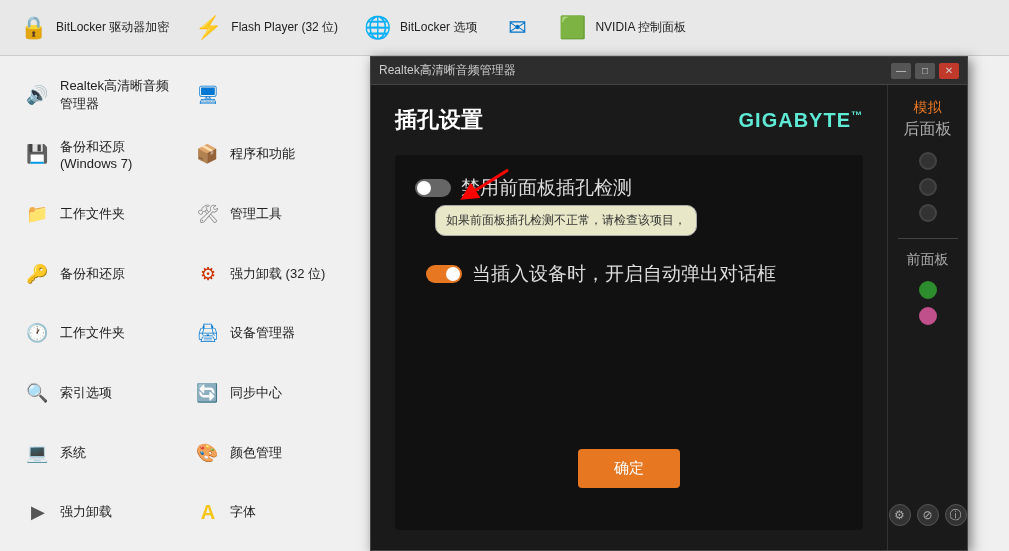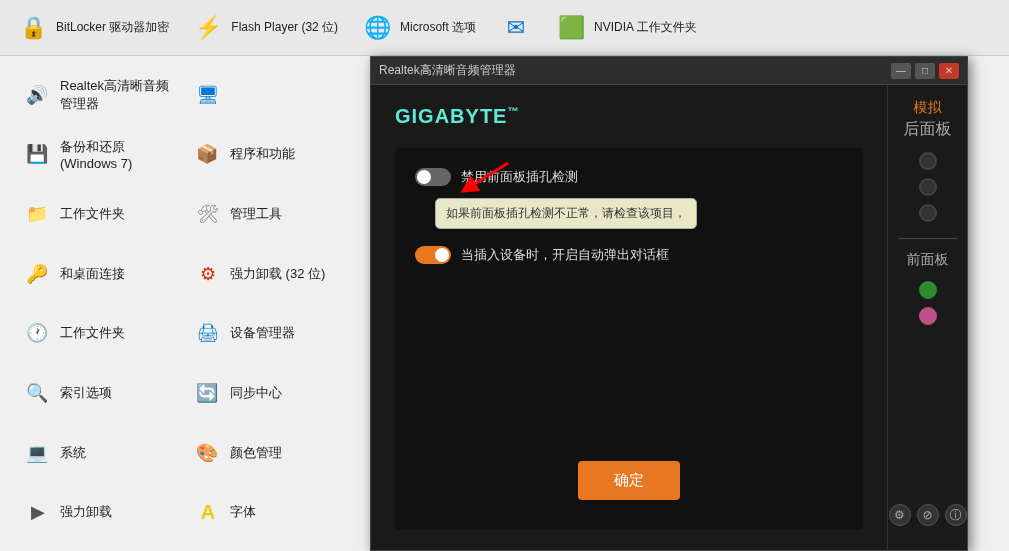--- a/index.html
+++ b/index.html
@@ -199,53 +199,53 @@
       width: 14px;
       height: 14px;
       background: #fff;
       border-radius: 50%;
       position: absolute;
     }
     .toggle-switch.off .toggle-knob { left: 2px; }
     .toggle-switch.on .toggle-knob { right: 2px; }
 
     .toggle-label {
-      font-size: 13px;
+      font-size: 19px;
       color: #ddd;
     }
 
     
     .tooltip-box {
       position: absolute;
       top: 30px;
       left: 20px;
       background: #e8e8c8;
       border: 1px solid #aaa;
       padding: 6px 10px;
       font-size: 12px;
       color: #333;
-      border-radius: 5px;
+      border-radius: 10px;
       z-index: 10;
       min-width: 260px;
     }
 
     
     .red-arrow {
       position: absolute;
       top: 18px;
       left: 36px;
       font-size: 28px;
       color: red;
       transform: rotate(45deg);
       z-index: 11;
     }
 
     .confirm-btn {
       position: absolute;
-      bottom: 30px;
+      bottom: 42px;
       left: 50%;
       transform: translateX(-50%);
       background: #e87722;
       color: #fff;
       border: none;
       padding: 10px 36px;
       font-size: 15px;
       border-radius: 4px;
       cursor: pointer;
       font-family: inherit;
@@ -347,28 +347,28 @@
   <div class="taskbar-item">
     <div class="taskbar-icon icon-bitlocker">🔒</div>
     <span>BitLocker 驱动器加密</span>
   </div>
   <div class="taskbar-item">
     <div class="taskbar-icon icon-flash">⚡</div>
     <span>Flash Player (32 位)</span>
   </div>
   <div class="taskbar-item">
     <div class="taskbar-icon icon-internet">🌐</div>
-    <span>Microsoft 选项</span>
+    <span>BitLocker 选项</span>
   </div>
   <div class="taskbar-item">
     <div class="taskbar-icon icon-mail">✉</div>
   </div>
   <div class="taskbar-item">
     <div class="taskbar-icon icon-nvidia">🟩</div>
-    <span>NVIDIA 工作文件夹</span>
+    <span>NVIDIA 控制面板</span>
   </div>
 </div>
 
 <div class="main-area">
 
   <div class="control-panel-grid">
 
     <div class="cp-item">
       <div class="cp-icon icon-realtek">🔊</div>
       <span>Realtek高清晰音频管理器</span>
@@ -390,21 +390,21 @@
       <div class="cp-icon icon-workfolder">📁</div>
       <span>工作文件夹</span>
     </div>
     <div class="cp-item">
       <div class="cp-icon icon-admin">🛠</div>
       <span>管理工具</span>
     </div>
 
     <div class="cp-item">
       <div class="cp-icon icon-credential">🔑</div>
-      <span>和桌面连接</span>
+      <span>备份和还原</span>
     </div>
     <div class="cp-item">
       <div class="cp-icon icon-powerdown">⚙</div>
       <span>强力卸载 (32 位)</span>
     </div>
 
     <div class="cp-item">
       <div class="cp-icon icon-datetime">🕐</div>
       <span>工作文件夹</span>
     </div>
@@ -451,20 +451,21 @@
         <button class="win-btn">□</button>
         <button class="win-btn close">✕</button>
       </div>
     </div>
 
     <div class="realtek-body">
 
       <div class="realtek-main">
 
         <div class="realtek-header">
+          <span class="realtek-header-title">插孔设置</span>
           <span class="gigabyte-logo">
             <span>GIGABYTE</span><sup>™</sup>
           </span>
         </div>
 
         <div class="audio-panel-area">
 
           <div style="position:relative; margin-bottom: 60px;">
             <div class="toggle-row">
               <div class="toggle-switch off">
@@ -483,21 +484,21 @@
                 </defs>
                 <line x1="55" y1="5" x2="15" y2="30" stroke="red" stroke-width="3" marker-end="url(#arrowhead)"></line>
               </svg>
             </div>
 
             <div class="tooltip-box">
               <div>如果前面板插孔检测不正常，请检查该项目，</div>
             </div>
           </div>
 
-          <div class="toggle-row" style="margin-top:8px;">
+          <div class="toggle-row" style="margin-top:8px;margin-left:11px;">
             <div class="toggle-switch on">
               <div class="toggle-knob"></div>
             </div>
             <span class="toggle-label">当插入设备时，开启自动弹出对话框</span>
           </div>
 
           <button class="confirm-btn">确定</button>
 
         </div>
       </div>

